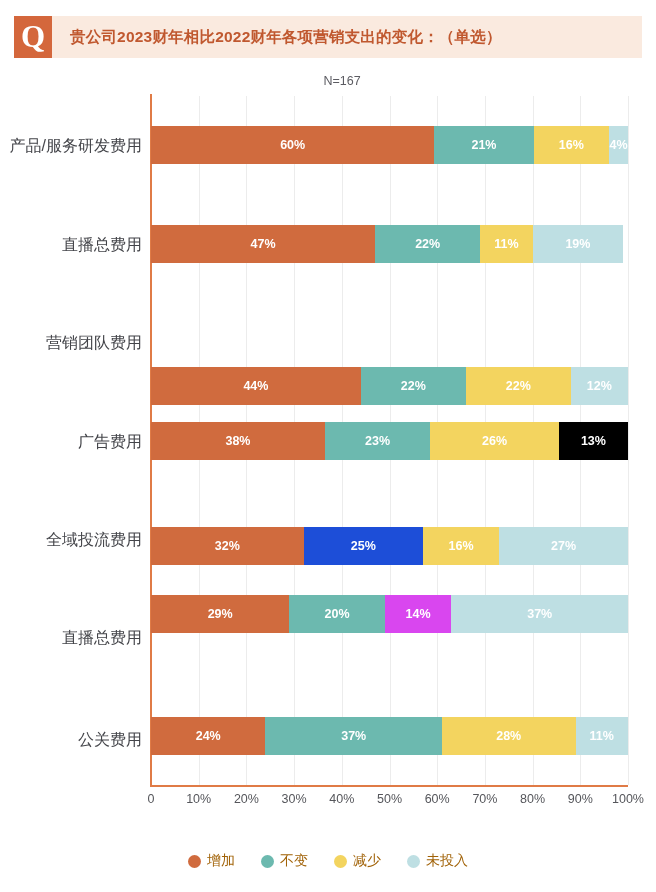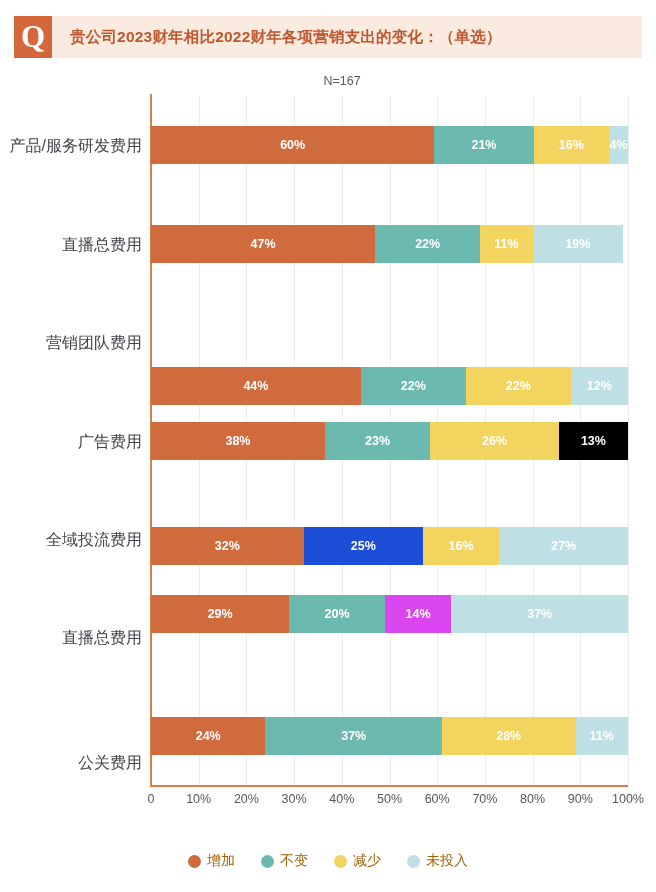--- a/index.html
+++ b/index.html
@@ -239,21 +239,21 @@
       <div class="seg s2" title="减少" style="width: 76.32px; background: rgb(243, 212, 95);">16%</div>
       <div class="seg s3" title="未投入" style="width: 128.79px; background: rgb(190, 223, 227);">27%</div>
     </div>
     <div class="cat-label-wrap" style="top: 628.357px;">直播总费用</div>
     <div class="bar-row" style="left: 151px; top: 587px; margin-top: 8px;">
       <div class="seg s0" title="增加" style="width: 138.33px; background: rgb(208, 107, 62);">29%</div>
       <div class="seg s1" title="不变" style="width: 95.4px; background: rgb(108, 185, 175);">20%</div>
       <div class="seg s2" title="减少" style="width: 66.78px; background: #d946ef;">14%</div>
       <div class="seg s3" title="未投入" style="width: 176.49px; background: rgb(190, 223, 227);">37%</div>
     </div>
-    <div class="cat-label-wrap" style="top: 753px; padding-left: 19px;">公关费用</div>
+    <div class="cat-label-wrap" style="top: 730px; padding-left: 19px;">公关费用</div>
     <div class="bar-row" style="left: 151px; top: 716.786px;">
       <div class="seg s0" title="增加" style="width: 114.48px; background: rgb(208, 107, 62);">24%</div>
       <div class="seg s1" title="不变" style="width: 176.49px; background: rgb(108, 185, 175);">37%</div>
       <div class="seg s2" title="减少" style="width: 133.56px; background: rgb(243, 212, 95);">28%</div>
       <div class="seg s3" title="未投入" style="width: 52.47px; background: rgb(190, 223, 227);">11%</div>
     </div>
     <div class="xtick" style="left: 151px;">0</div>
     <div class="xtick" style="left: 198.7px;">10%</div>
     <div class="xtick" style="left: 246.4px;">20%</div>
     <div class="xtick" style="left: 294.1px;">30%</div>

